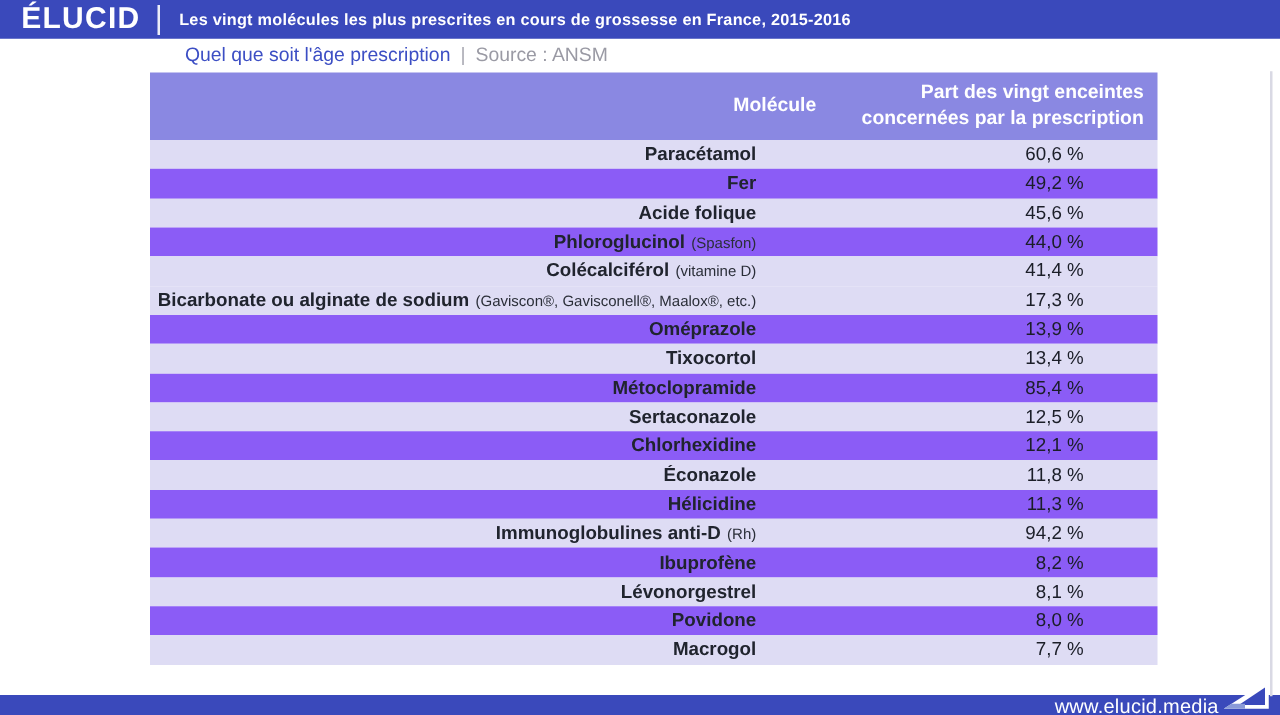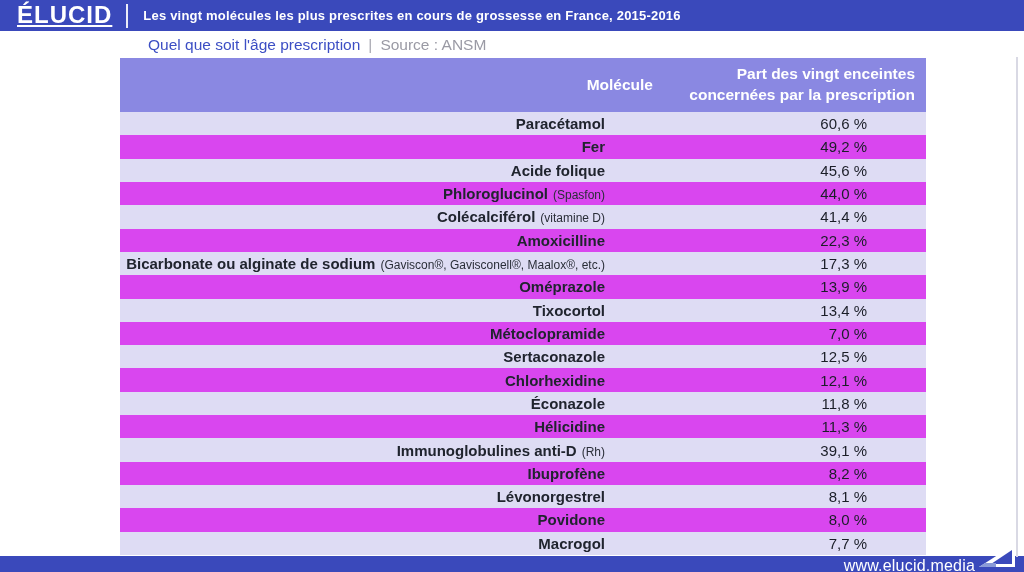--- a/index.html
+++ b/index.html
@@ -18,21 +18,20 @@
   .topbar {
     position: absolute; left: 0; top: 0; width: 1024px; height: 31px;
     background: #3a49bb;
     display: flex; align-items: center;
     color: #ffffff;
   }
   .logo {
     font-weight: bold; font-size: 24px; letter-spacing: 1px;
     padding: 0 14px 2px 17px;
     line-height: 1;
-    text-decoration: underline;
   }
   .logo-sep {
     width: 2px; height: 24px; background: #ffffff; opacity: .9;
     margin-right: 15px;
   }
   .main-title {
     font-weight: bold; font-size: 13px; letter-spacing: .2px;
     white-space: nowrap;
     padding-bottom: 1px;
   }
@@ -55,21 +54,21 @@
     font-weight: bold; font-size: 15.5px;
   }
   .th-molecule { padding-left: 10px; width: 533px; }
   .th-value { width: 262px; line-height: 1.35; }
   .tbody { width: 100%; }
   .trow {
     height: 23.32px; display: flex; align-items: center;
     font-size: 15px; color: #20242e;
   }
   .row-odd  { background: #dedcf4; }
-  .row-even { background: #d946ef; }
+  .row-even { background: #8b5cf6; }
   .td-name {
     width: 485px; font-weight: bold;
     white-space: nowrap; overflow: hidden;
   }
   .td-note {
     font-weight: normal; font-size: 12px; color: #2a2e38;
     margin-left: 5px;
   }
   .td-value { width: 262px; font-weight: normal; color: #1b1e28; }
   
@@ -135,26 +134,20 @@
         <span>Phloroglucinol</span><span class="td-note">(Spasfon)</span>
       </div>
       <div class="td-value">44,0 %</div>
     </div>
         <div class="trow row-odd">
       <div class="td-name">
         <span>Colécalciférol</span><span class="td-note">(vitamine D)</span>
       </div>
       <div class="td-value">41,4 %</div>
     </div>
-        <div class="trow row-even">
-      <div class="td-name">
-        <span>Amoxicilline</span>
-      </div>
-      <div class="td-value">22,3 %</div>
-    </div>
         <div class="trow row-odd">
       <div class="td-name">
         <span>Bicarbonate ou alginate de sodium</span><span class="td-note">(Gaviscon®, Gavisconell®, Maalox®, etc.)</span>
       </div>
       <div class="td-value">17,3 %</div>
     </div>
         <div class="trow row-even">
       <div class="td-name">
         <span>Oméprazole</span>
       </div>
@@ -163,21 +156,21 @@
         <div class="trow row-odd">
       <div class="td-name">
         <span>Tixocortol</span>
       </div>
       <div class="td-value">13,4 %</div>
     </div>
         <div class="trow row-even">
       <div class="td-name">
         <span>Métoclopramide</span>
       </div>
-      <div class="td-value">7,0 %</div>
+      <div class="td-value">85,4 %</div>
     </div>
         <div class="trow row-odd">
       <div class="td-name">
         <span>Sertaconazole</span>
       </div>
       <div class="td-value">12,5 %</div>
     </div>
         <div class="trow row-even">
       <div class="td-name">
         <span>Chlorhexidine</span>
@@ -193,21 +186,21 @@
         <div class="trow row-even">
       <div class="td-name">
         <span>Hélicidine</span>
       </div>
       <div class="td-value">11,3 %</div>
     </div>
         <div class="trow row-odd">
       <div class="td-name">
         <span>Immunoglobulines anti-D</span><span class="td-note">(Rh)</span>
       </div>
-      <div class="td-value">39,1 %</div>
+      <div class="td-value">94,2 %</div>
     </div>
         <div class="trow row-even">
       <div class="td-name">
         <span>Ibuprofène</span>
       </div>
       <div class="td-value">8,2 %</div>
     </div>
         <div class="trow row-odd">
       <div class="td-name">
         <span>Lévonorgestrel</span>

